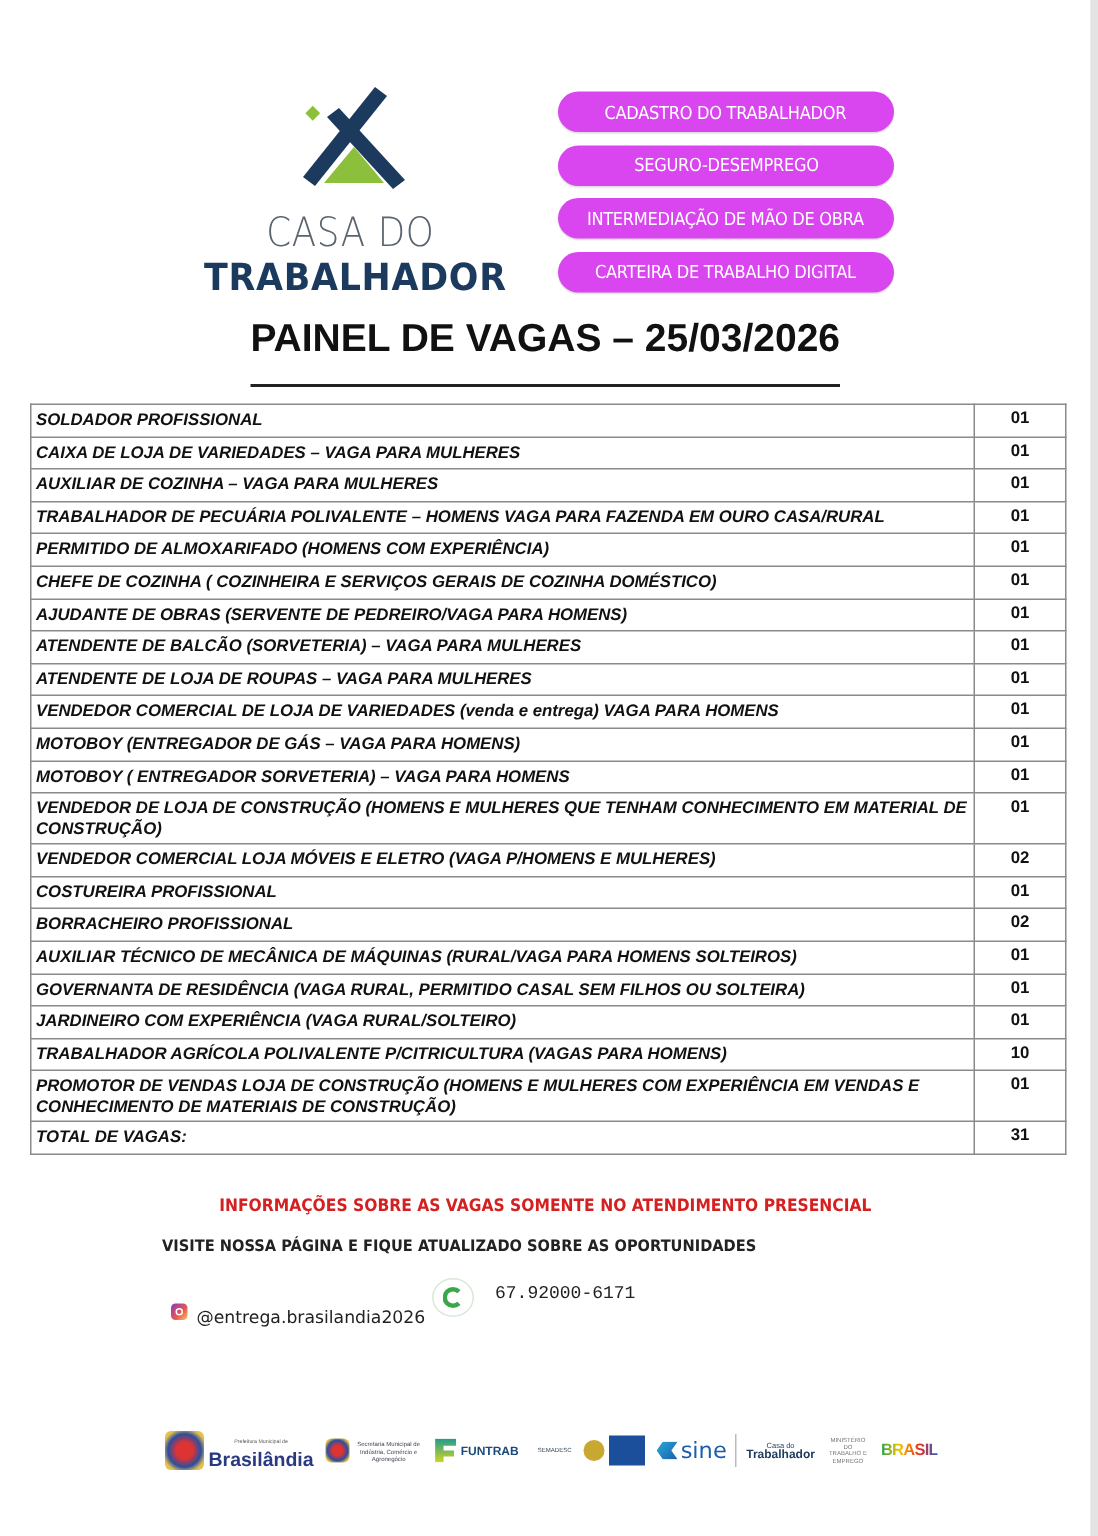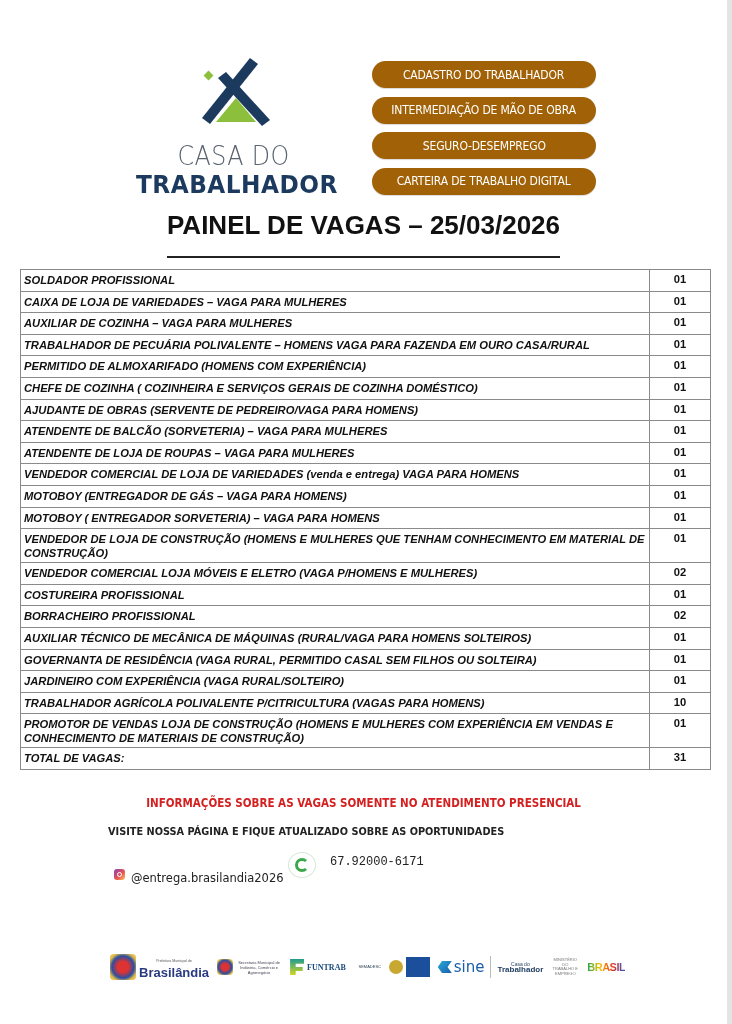--- a/index.html
+++ b/index.html
@@ -21,21 +21,21 @@
   }
   .logo-trab {
     position: absolute; left: 4px; top: 114px;
     font-family: "DejaVu Sans", sans-serif; font-weight: bold; font-size: 25px;
     color: #1b3a5e; letter-spacing: 0.5px; transform: scaleX(0.93); transform-origin: left;
   }
 
   
   .pills { position: absolute; left: 372px; top: 61px; width: 224px; }
   .pill {
-    height: 27px; border-radius: 14px; background: #a16207;
+    height: 27px; border-radius: 14px; background: #d946ef;
     color: #ffffff; font-family: "DejaVu Sans", sans-serif; font-size: 12px;
     display: flex; align-items: center; justify-content: center;
     margin-bottom: 8.5px; white-space: nowrap; letter-spacing: -0.2px;
     box-shadow: 0 1px 1px rgba(0,0,0,0.15);
   }
   .pill span { display: inline-block; transform: scaleX(0.9); }
 
   
   .title {
     position: absolute; left: 0; top: 210px; width: 727px; text-align: center;
@@ -90,21 +90,21 @@
 
   
   .footer { position: absolute; left: 110px; top: 952px; width: 512px; height: 30px; display: flex; align-items: center; text-align: center; }
   .flogo { display: flex; align-items: center; margin-right: 8px; }
   .crest { width: 26px; height: 26px; border-radius: 4px; background: radial-gradient(circle, #d33 30%, #2b4ea2 60%, #e7c04a 80%); }
   .crest.small { width: 16px; height: 16px; }
   .ftext-big { font-weight: bold; font-size: 13px; color: #2a3a80; margin-left: 3px; line-height: 12px; }
   .ftext-big small { display: block; font-size: 3.5px; color: #555; font-weight: normal; }
   .ftext-tiny { font-size: 4px; color: #445; margin-left: 3px; line-height: 5px; width: 46px; }
   .funtrab-f { width: 14px; height: 16px; background: linear-gradient(#1e9c8f, #d5d520); clip-path: polygon(0 0,100% 0,100% 30%,40% 30%,40% 50%,90% 50%,90% 75%,40% 75%,40% 100%,0 100%); }
-  .ftext-fun { font-size: 8px; font-weight: bold; color: #1a4a7a; margin-left: 3px; font-family: Liberation Serif, serif; }
+  .ftext-fun { font-size: 8px; font-weight: bold; color: #1a4a7a; margin-left: 3px; }
   .semadesc { font-size: 4px; color: #345; width: 32px; line-height: 4.5px; }
   .ms-box { width: 24px; height: 20px; background: #1b4e9b; margin-left: 3px; }
   .ms-coat { width: 14px; height: 14px; border-radius: 50%; background: #c9a832; margin-left: 3px; }
   .sine-mark { width: 14px; height: 12px; background: linear-gradient(135deg, #2aa8d8, #1a5eab); clip-path: polygon(0 50%,30% 0,100% 0,70% 50%,100% 100%,30% 100%); }
   .sine-text { font-size: 15px; color: #1a5eab; margin-left: 2px; font-family: "DejaVu Sans", sans-serif; }
   .vsep { width: 1px; height: 22px; background: #bbb; margin: 0 6px; }
   .casa-small { font-size: 5px; color: #1b3a5e; line-height: 6px; }
   .casa-small b { font-size: 8px; display: block; }
   .gov-tiny { font-size: 4px; color: #777; width: 28px; line-height: 4.5px; }
   .brasil { font-size: 11px; font-weight: bold; letter-spacing: -0.5px; background: linear-gradient(90deg,#1ba34a,#f5c400,#e8331f,#2b59c3); -webkit-background-clip: text; background-clip: text; color: transparent; }
@@ -123,24 +123,24 @@
     </svg>
     <div class="logo-casa">CASA DO</div>
     <div class="logo-trab">TRABALHADOR</div>
   </div>
 
   <div class="pills">
     <div class="pill">
         <span>CADASTRO DO TRABALHADOR</span>
       </div>
     <div class="pill">
+        <span>SEGURO-DESEMPREGO</span>
+      </div>
+    <div class="pill">
         <span>INTERMEDIAÇÃO DE MÃO DE OBRA</span>
-      </div>
-    <div class="pill">
-        <span>SEGURO-DESEMPREGO</span>
       </div>
     <div class="pill">
         <span>CARTEIRA DE TRABALHO DIGITAL</span>
       </div>
   </div>
 
   <div class="title"><span>PAINEL DE VAGAS – 25/03/2026</span></div>
 
   <table class="vagas">
     <tbody id="vagas-body">

